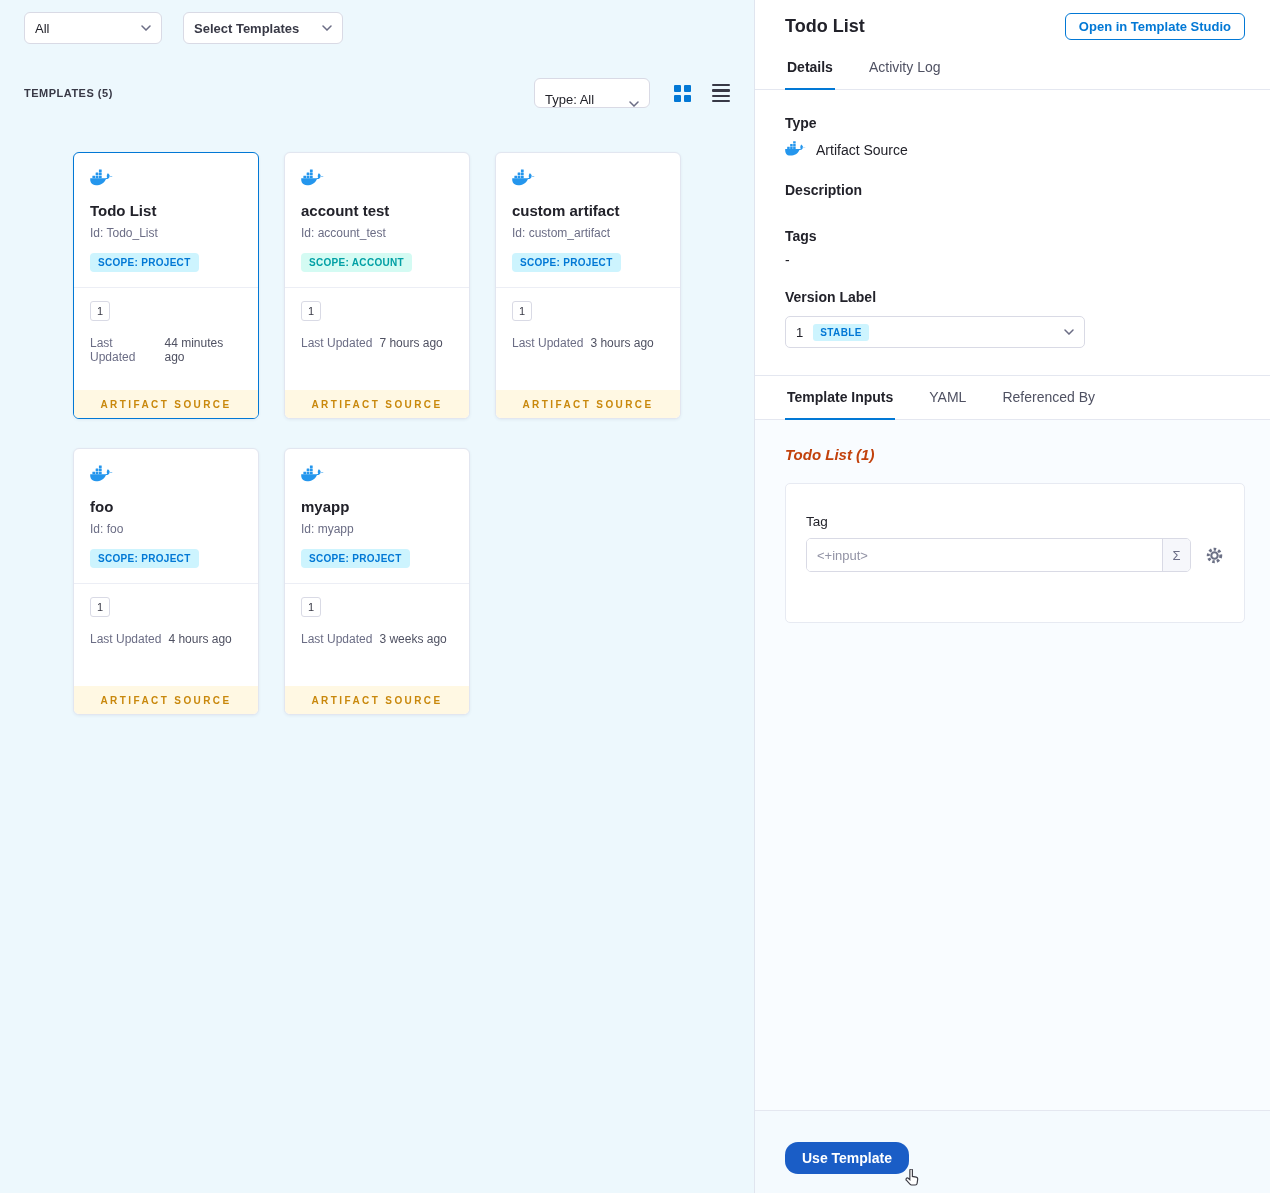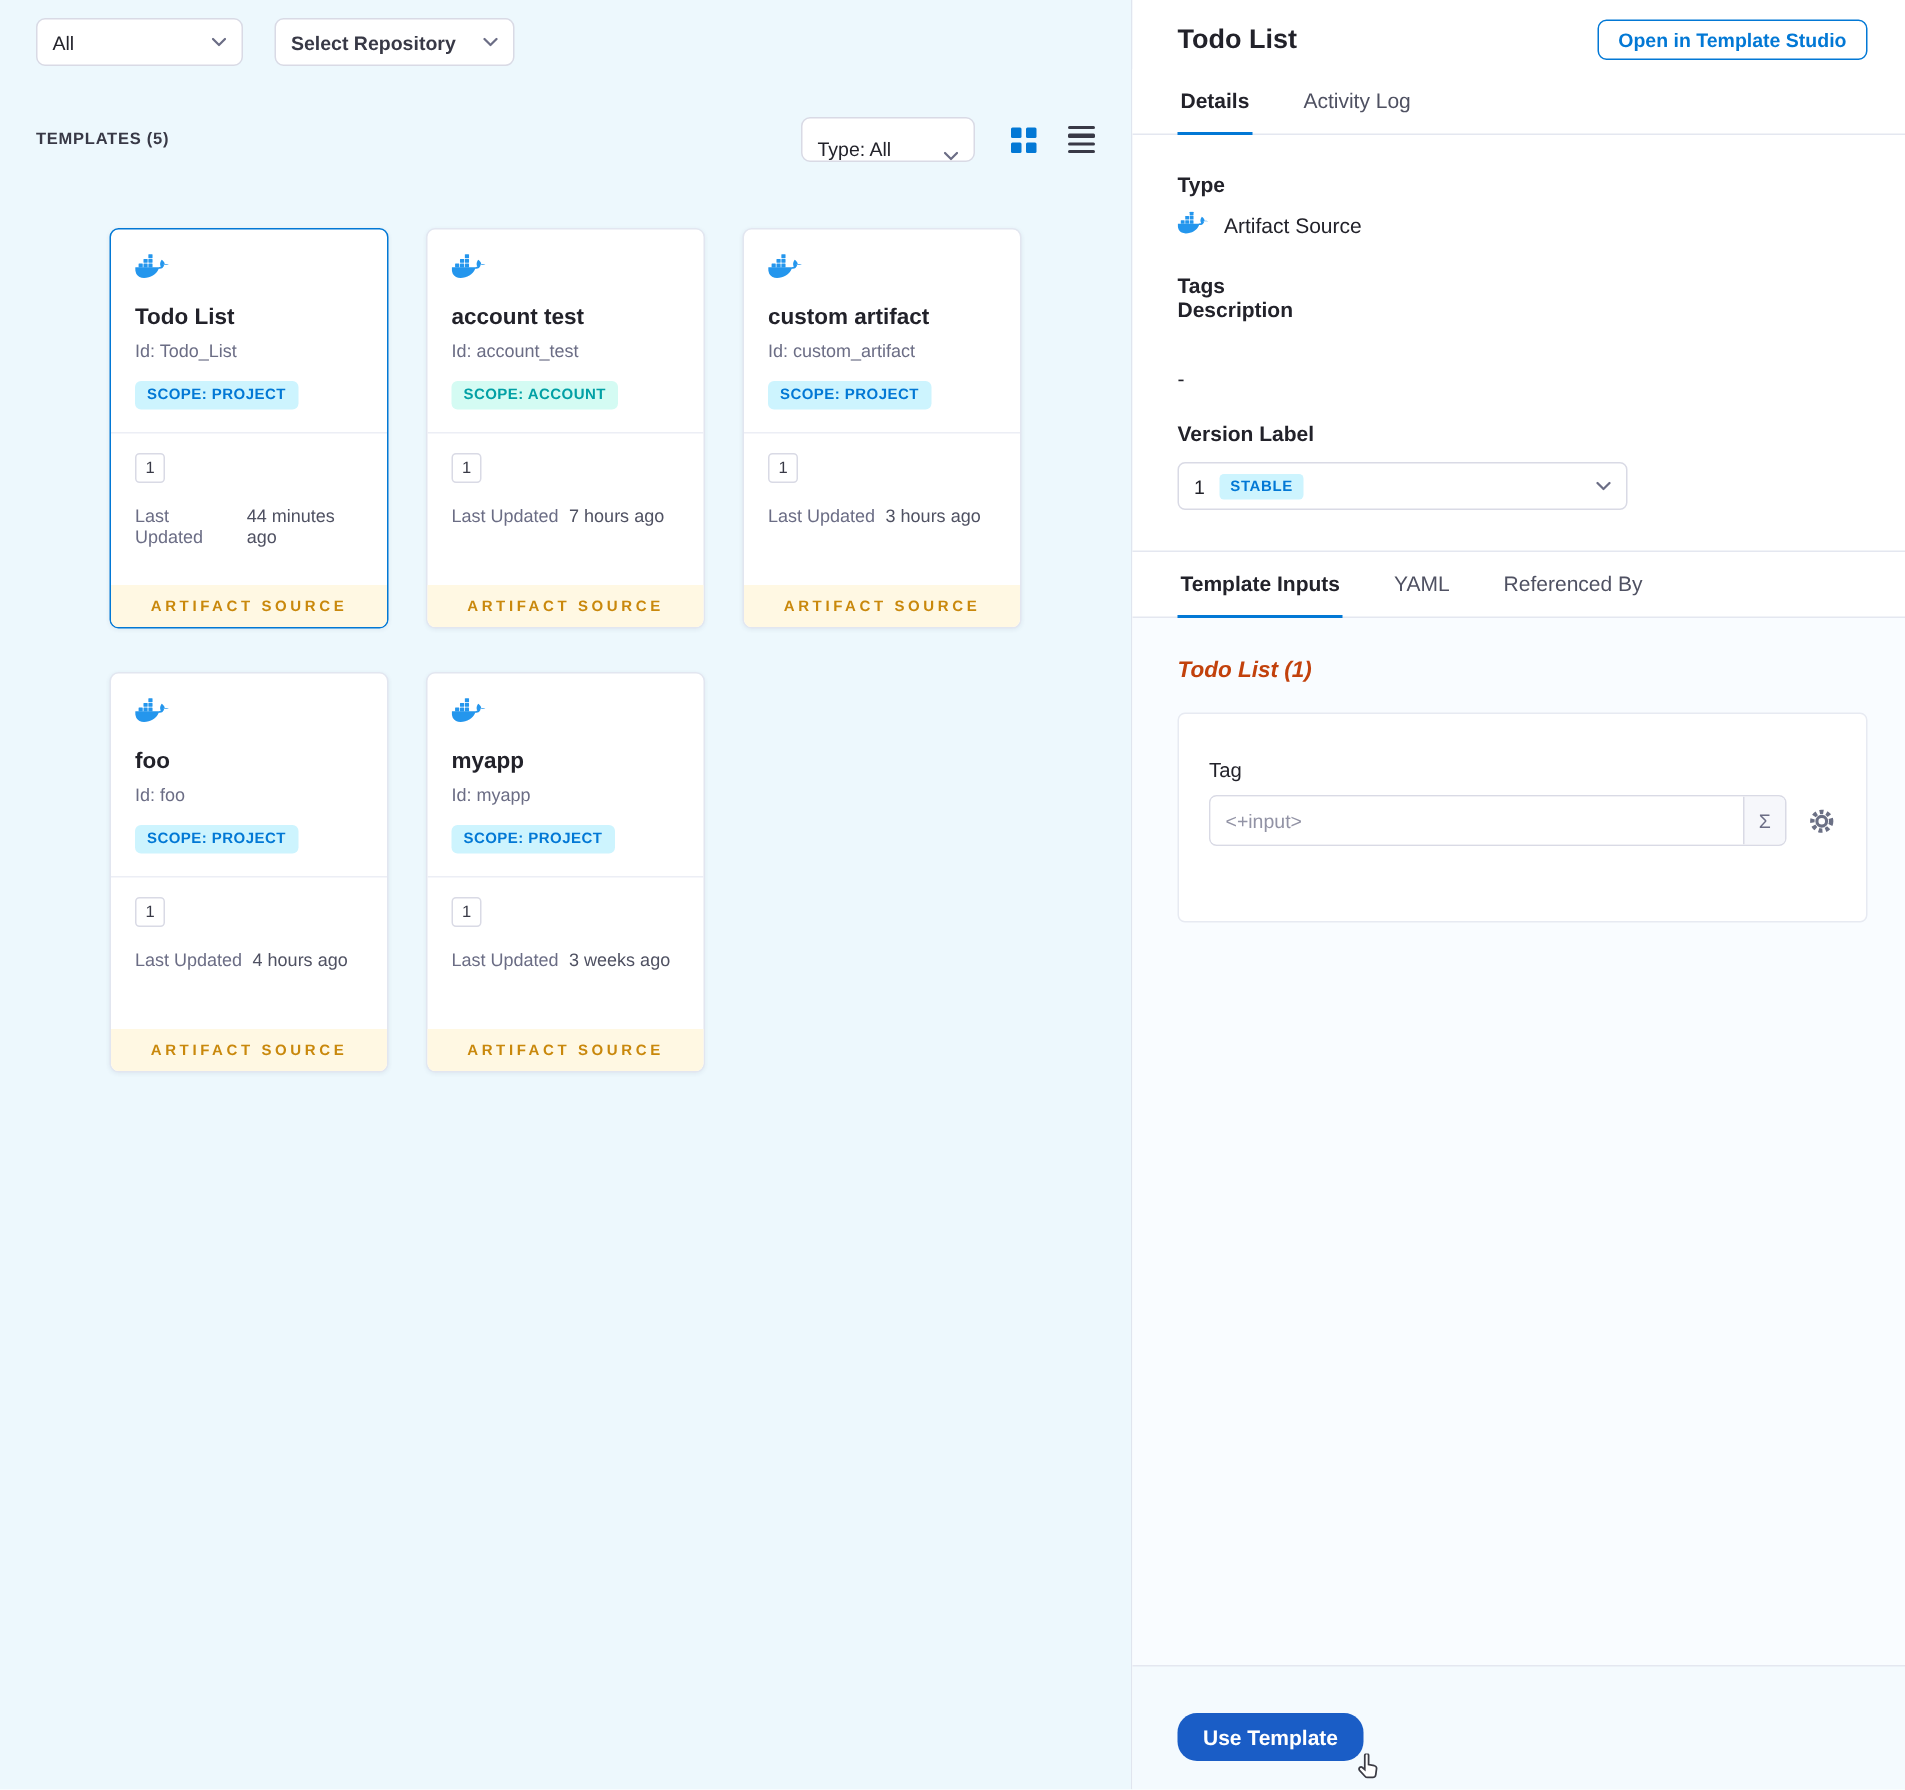--- a/index.html
+++ b/index.html
@@ -112,21 +112,21 @@
 
 
     <div class="filter-row">
       <div class="select select-all">
         <span>All</span>
         <svg width="10" height="6" viewBox="0 0 10 6">
             <path d="M1 1 L5 5 L9 1" stroke="#6b6d85" stroke-width="1.5" fill="none" stroke-linecap="round"></path>
           </svg>
       </div>
       <div class="select select-repo">
-        <span>Select Repository</span>
+        <span>Select Templates</span>
         <svg width="10" height="6" viewBox="0 0 10 6">
             <path d="M1 1 L5 5 L9 1" stroke="#6b6d85" stroke-width="1.5" fill="none" stroke-linecap="round"></path>
           </svg>
       </div>
     </div>
 
     <div class="list-header">
       <span class="count-label">TEMPLATES (5)</span>
       <span class="lh-spacer"></span>
       <div class="select type-select">
@@ -307,22 +307,22 @@
               <rect x="9.3" y="6.6" width="2.9" height="2.7" rx="0.3"></rect>
               <rect x="5.9" y="3.4" width="2.9" height="2.7" rx="0.3"></rect>
               <rect x="9.3" y="3.4" width="2.9" height="2.7" rx="0.3"></rect>
               <rect x="9.3" y="0.2" width="2.9" height="2.7" rx="0.3"></rect>
               <path d="M23.6 7.4c-.6-.4-1.9-.55-2.9-.3-.1-1-.7-1.9-1.6-2.7l-.5-.4-.4.5c-.5.8-.8 1.9-.7 2.9.1.4.2.9.5 1.3-.4.2-1.1.5-2.1.5H.3l-.1.6c-.1 1.2.1 2.5.6 3.7l.3.5v.1c1 1.7 2.8 2.5 5.2 2.5 4.6 0 8.4-2 10.2-6.3 1.1 0 2.2-.2 2.9-.9.2-.2.5-.6.7-1l.2-.5-.7-.5z"></path>
             </g>
           </svg>
         </span>
         <span>Artifact Source</span>
       </div>
+      <div class="dlabel desc-label">Description</div>
       <div class="dlabel">Tags</div>
-      <div class="dlabel desc-label">Description</div>
       <div class="tags-value">-</div>
       <div class="dlabel">Version Label</div>
       <div class="version-select">
         <span class="version-num">1</span>
         <span class="stable-badge">STABLE</span>
         <span class="vs-spacer"></span>
         <svg width="10" height="6" viewBox="0 0 10 6">
             <path d="M1 1 L5 5 L9 1" stroke="#6b6d85" stroke-width="1.5" fill="none" stroke-linecap="round"></path>
           </svg>
       </div>

